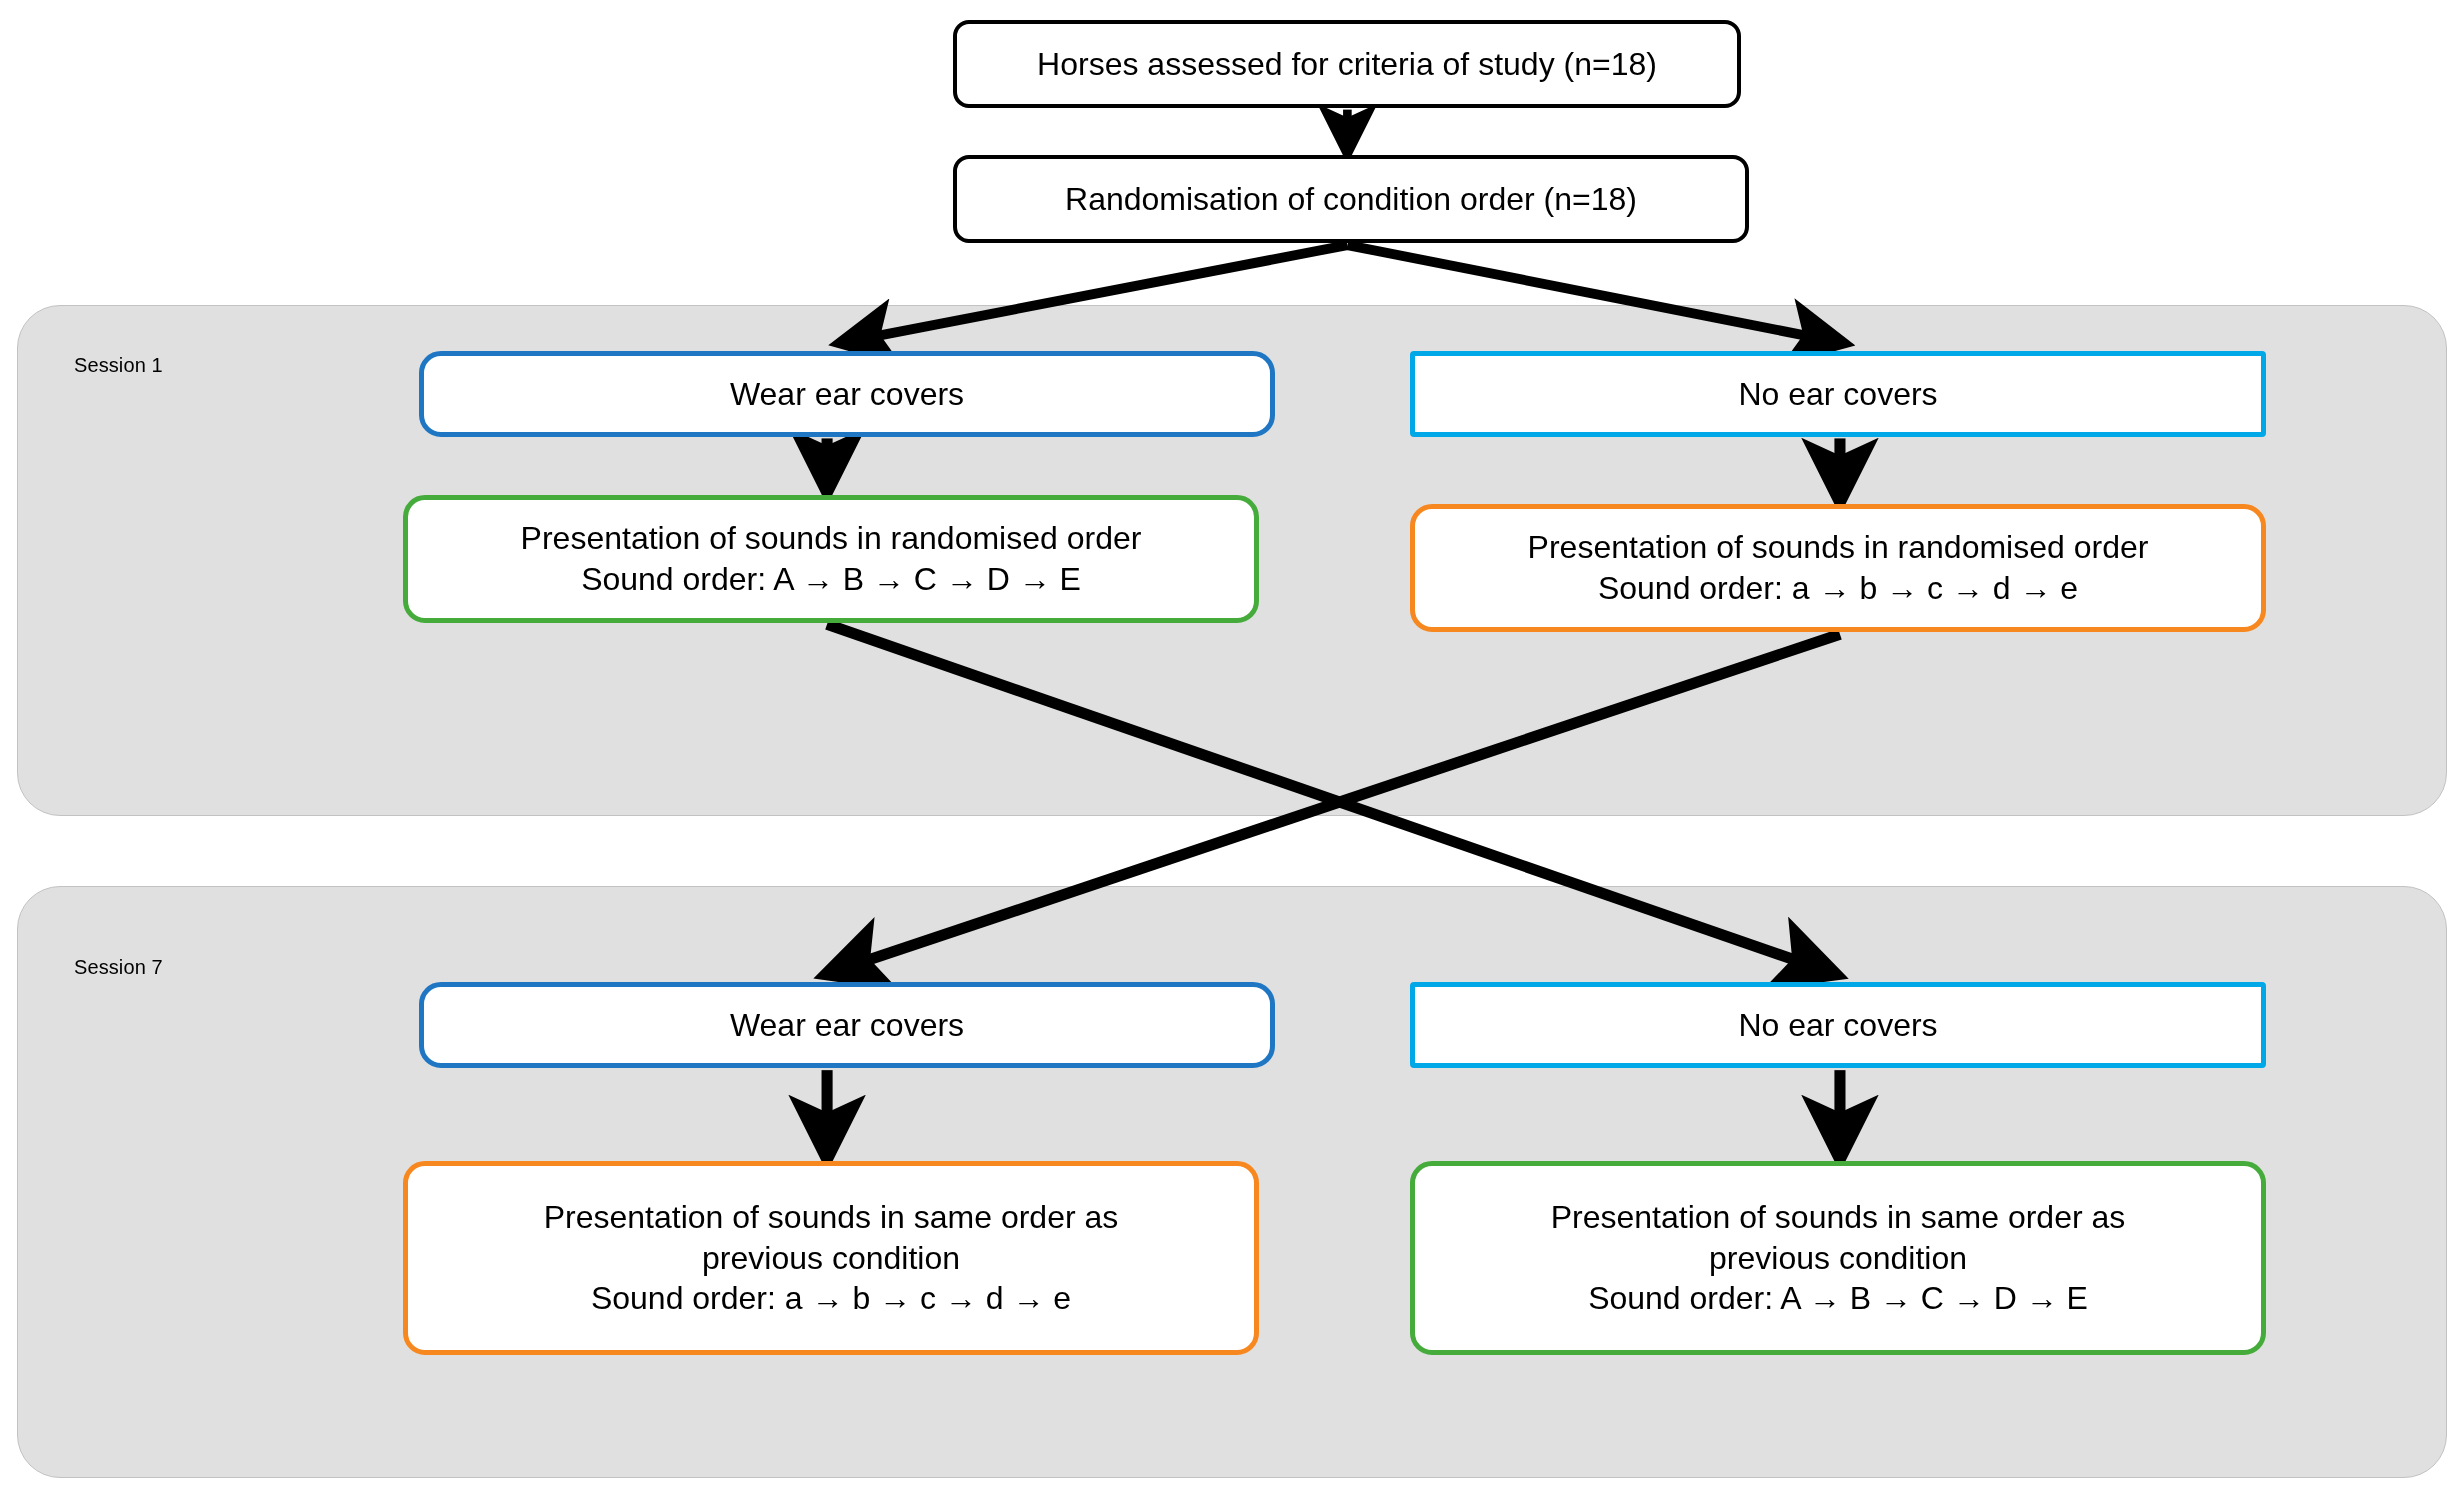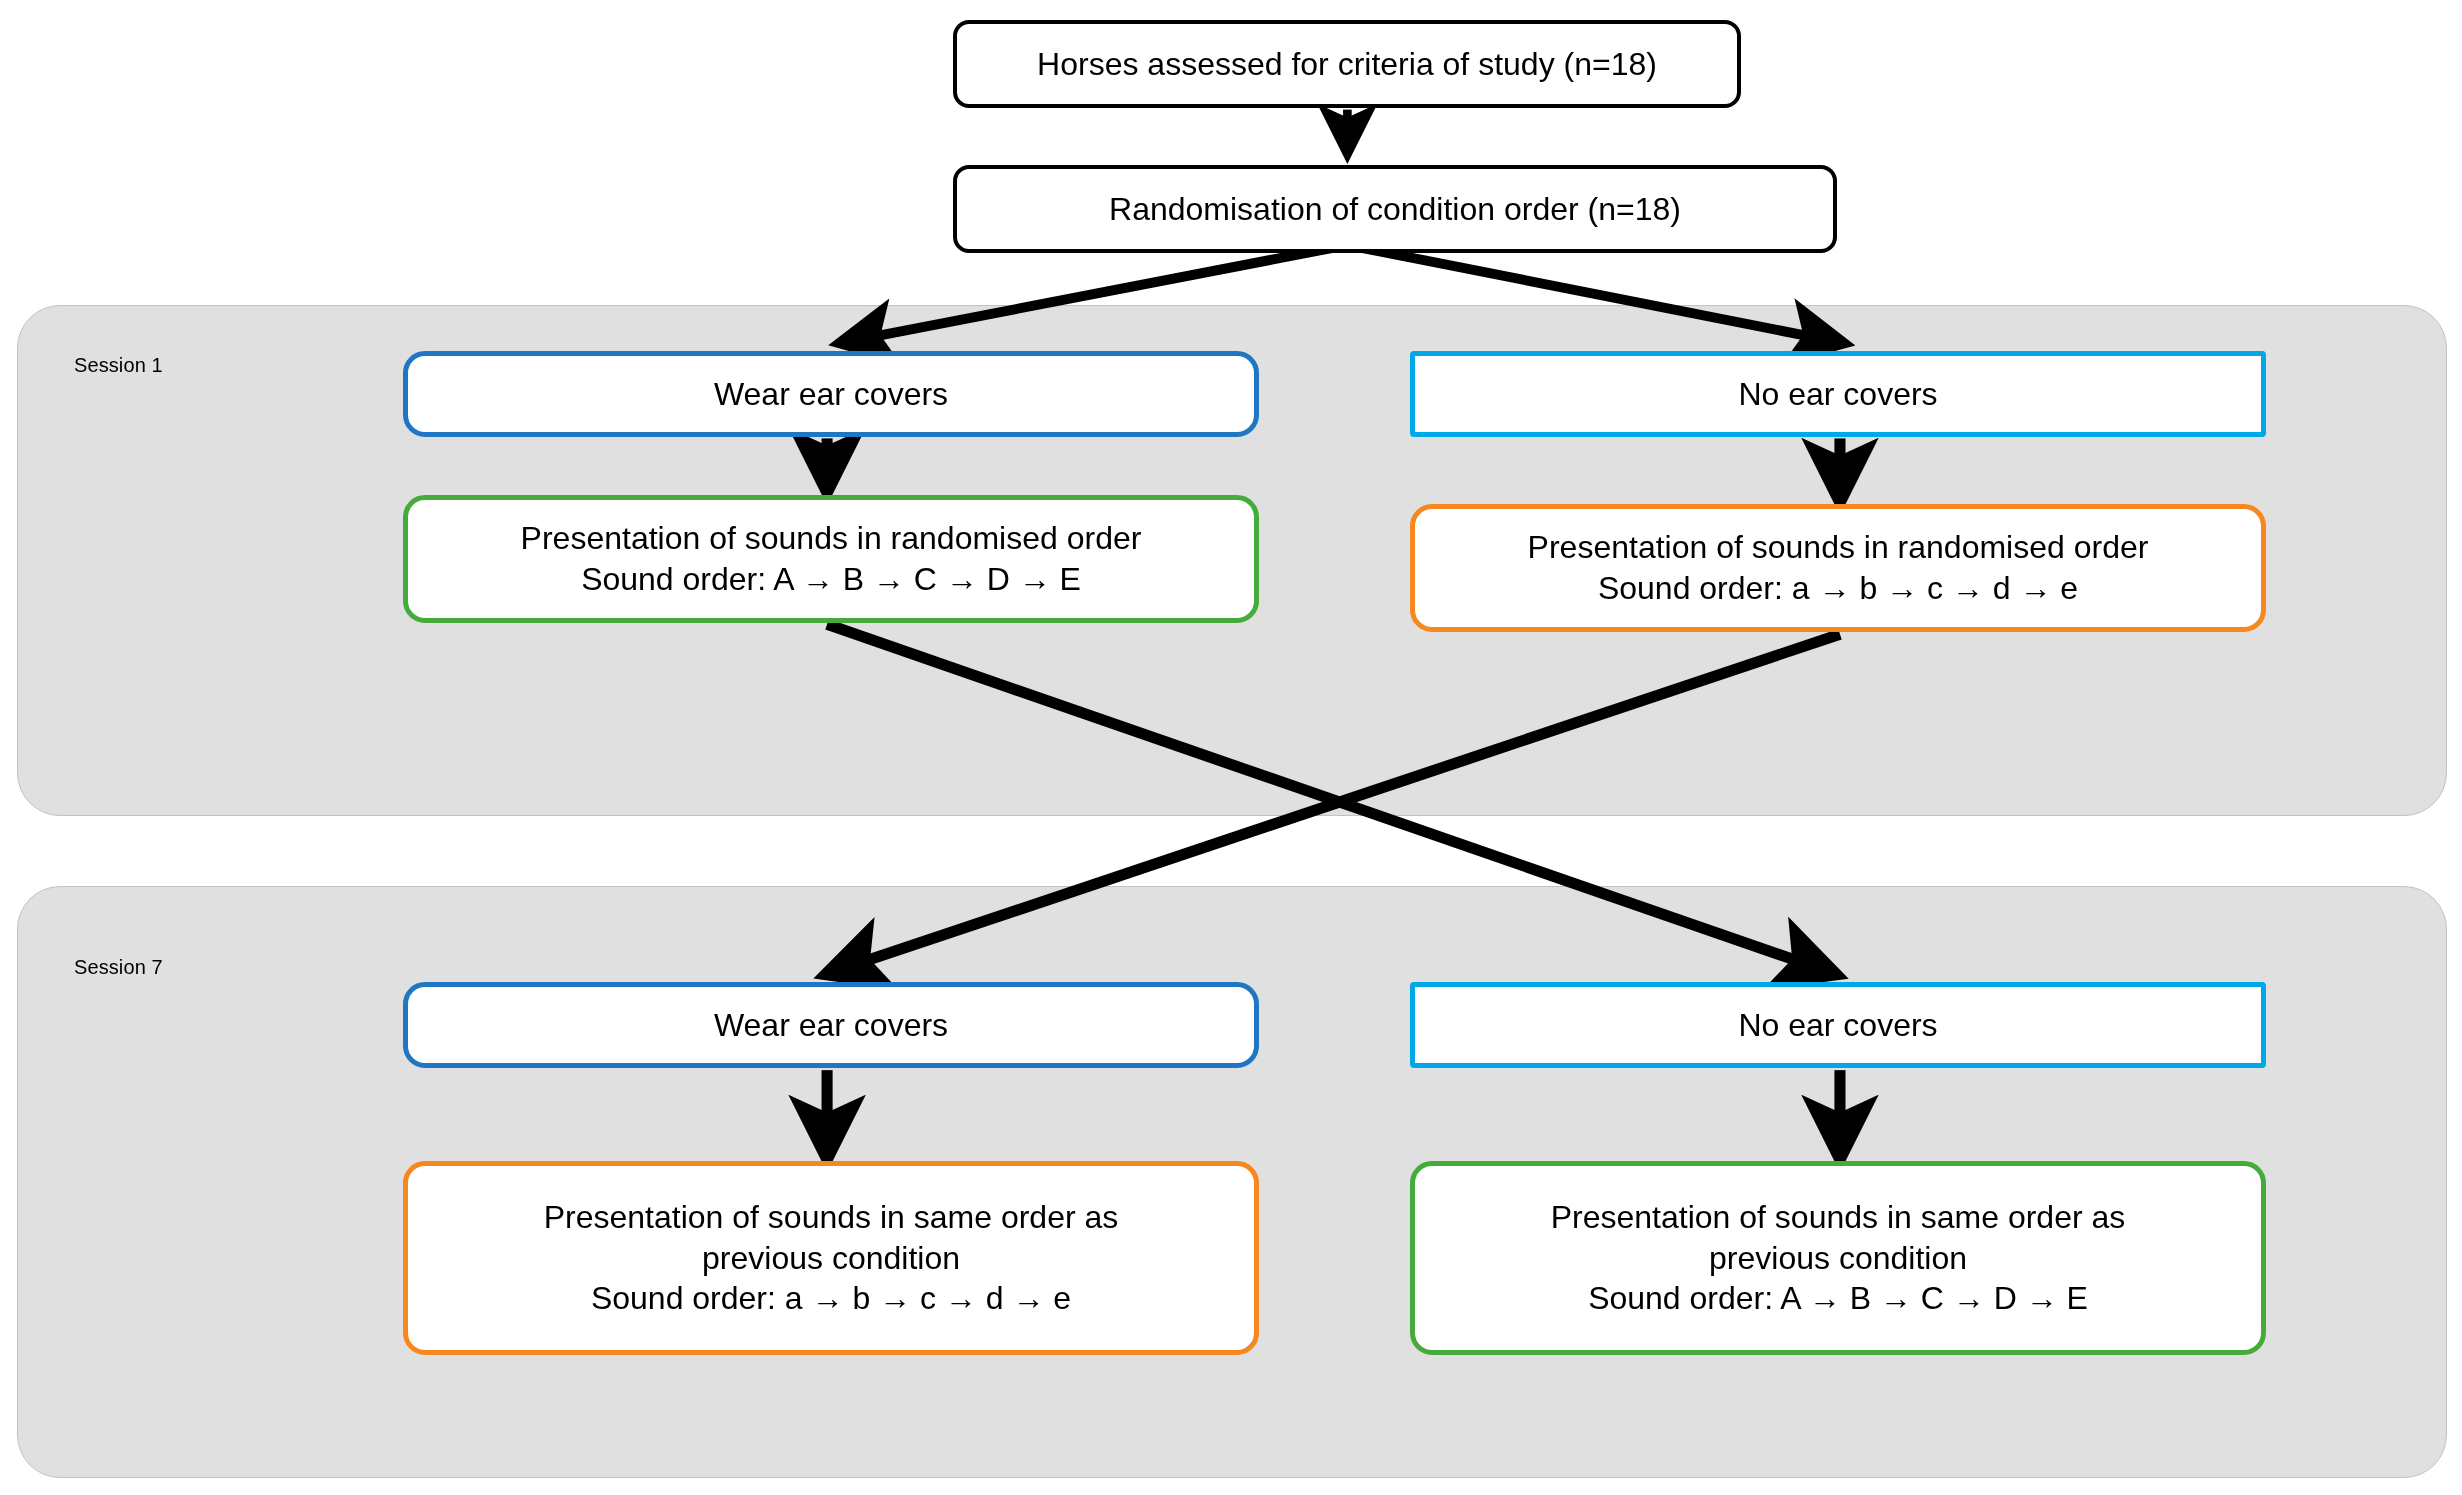--- a/index.html
+++ b/index.html
@@ -55,37 +55,38 @@
   .node .lines { width: 100%; }
   .node .lines > div { display: block; }
 
   .node-black {
     border: 4.3px solid #000000;
     border-radius: 16px;
   }
   .node-blue {
     border: 5.5px solid #1f77c4;
     border-radius: 22px;
+    margin-left: 16px;
   }
   .node-cyan {
     border: 5.5px solid #00a8e8;
     border-radius: 4px;
   }
   .node-green {
     border: 5.5px solid #45ab3b;
     border-radius: 22px;
   }
   .node-orange {
     border: 5.5px solid #f7871f;
     border-radius: 22px;
   }
 
   
   #node-assessed      { left: 953px; top: 20.3px;   width: 788px; height: 88px; }
-  #node-randomisation { left: 953px; top: 165px;  width: 884px; height: 88px; }
+  #node-randomisation { left: 953px; top: 155px;  width: 796px; height: 88px; }
 
   #node-s1-wear   { left: 403px;  top: 351px;  width: 856px; height: 86px; }
   #node-s1-nocov  { left: 1410px; top: 351px;  width: 856px; height: 86px; }
   #node-s1-green  { left: 403px;  top: 495px;  width: 856px; height: 128px; }
   #node-s1-orange { left: 1410px; top: 504px;  width: 856px; height: 128px; }
 
   #node-s2-wear   { left: 403px;  top: 982px; width: 856px; height: 86px; }
   #node-s2-nocov  { left: 1410px; top: 982px; width: 856px; height: 86px; }
   #node-s2-orange { left: 403px;  top: 1161px; width: 856px; height: 194px; }
   #node-s2-green  { left: 1410px; top: 1161px; width: 856px; height: 194px; }

